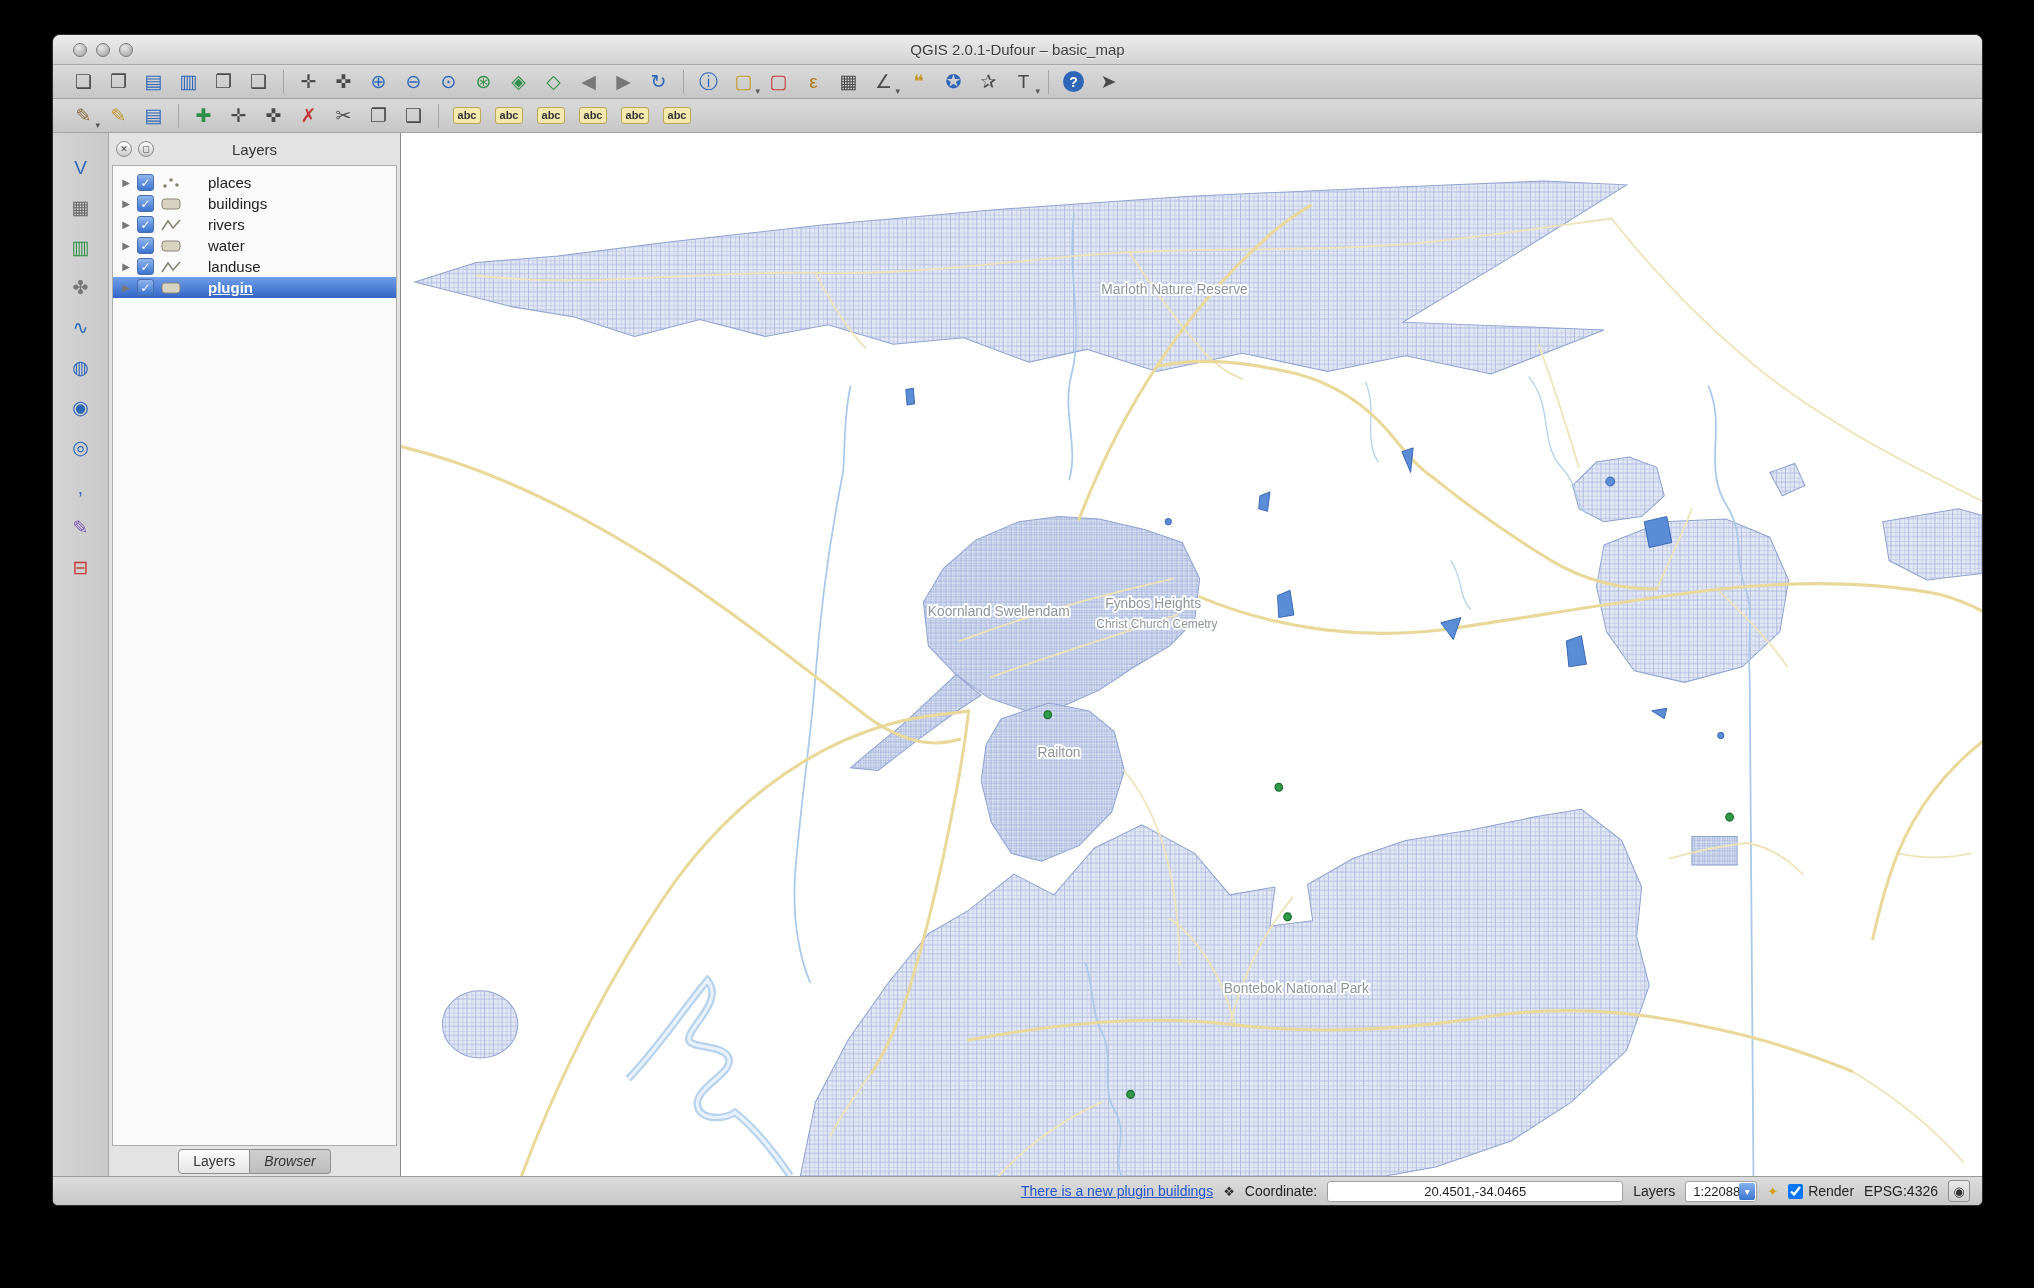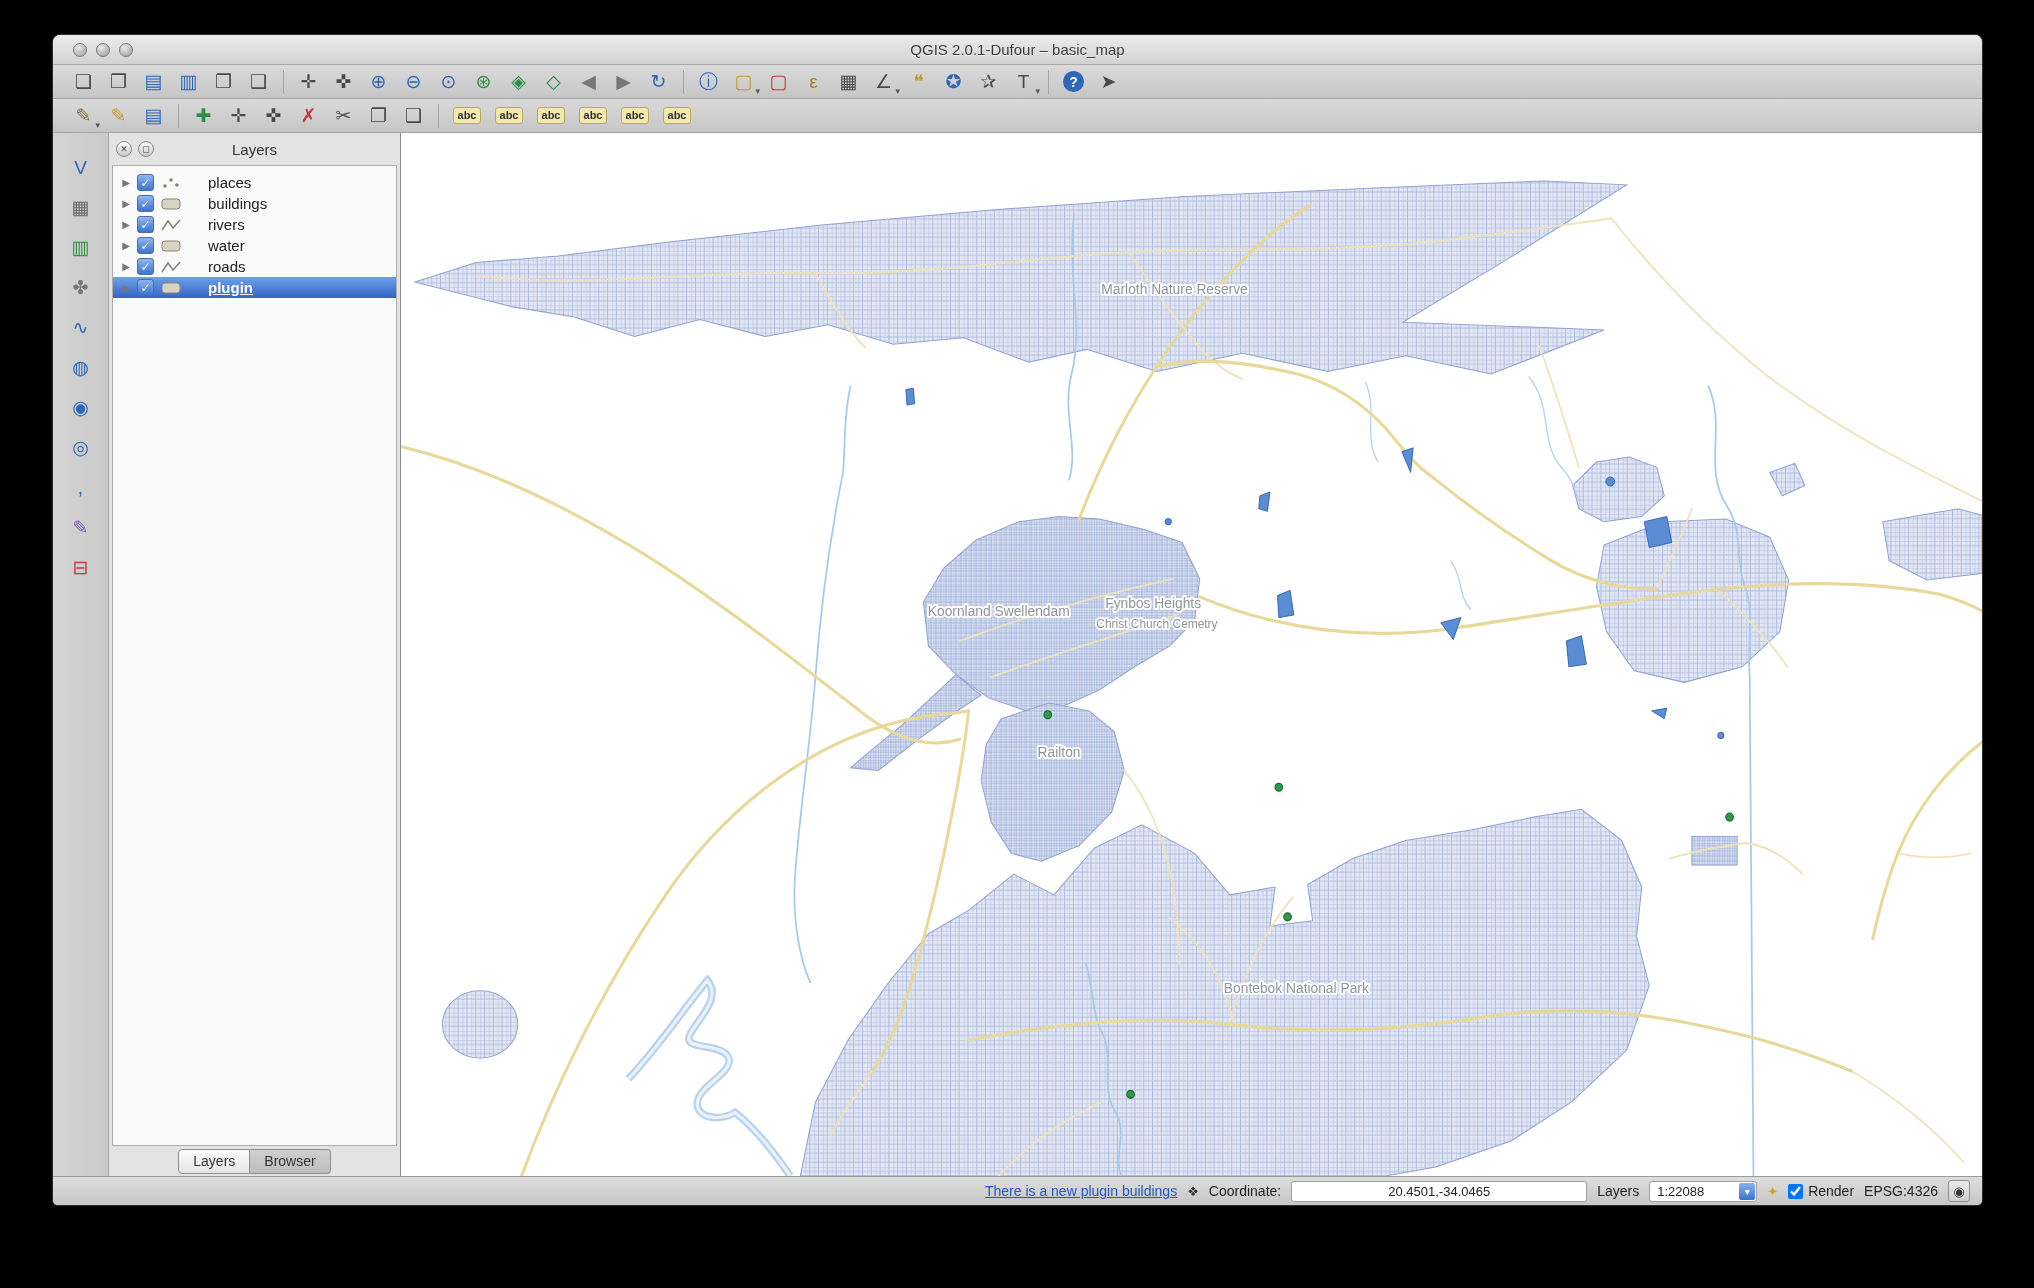--- a/index.html
+++ b/index.html
@@ -60,21 +60,21 @@
   .layer-row .swatch svg { width:24px; height:16px; }
   .layer-row .lname { font-size:15px; color:#222;margin-left:20px; }
   .layer-row.selected { background:linear-gradient(#6f9fe8,#3465c6); }
   .layer-row.selected .lname { color:#fff; font-weight:bold; text-decoration:underline; }
 
   .panel-tabs { flex:0 0 30px; display:flex; justify-content:center; align-items:flex-start;
     padding-top:3px; gap:0; }
   .tab { font-size:14px; color:#333; padding:3px 14px 4px; border:1px solid #8f8f8f;
     background:linear-gradient(#cfcfcf,#bdbdbd); }
   .tab.active { background:linear-gradient(#fdfdfd,#e4e4e4); border-radius:4px 0 0 4px; }
-  .tab.inactive { border-left:none; border-radius:0 4px 4px 0; }
+  .tab.inactive { border-left:none; border-radius:0 4px 4px 0;font-style:italic; }
 
   
   .map-canvas { flex:1; position:relative; background:#ffffff; }
   .map-canvas svg { position:absolute; inset:0; width:100%; height:100%; }
   .lu  { fill:url(#hatchA); stroke:#8fa2d0; stroke-width:.8; }
   .lu2 { fill:url(#hatchB); stroke:#8fa2d0; stroke-width:.8; }
   .rv  { fill:none; stroke:#a9c9e9; stroke-width:1.4; }
   .rvt { fill:none; stroke:#b4d0ea; stroke-width:1; }
   .rvw { fill:none; stroke:#b7d2ec; stroke-width:6; }
   .rvwi{ fill:none; stroke:#e9f2fb; stroke-width:2.5; }
@@ -89,21 +89,21 @@
 
   
   .statusbar { height:29px; flex:0 0 29px; background:linear-gradient(#dddddd,#c7c7c7);
     border-top:1px solid #9a9a9a; display:flex; align-items:center; padding:0 12px; gap:10px;
     font-size:14px; color:#222; }
   .statusbar .spacer { flex:1; }
   .plugin-link { color:#2255cc; text-decoration:underline; font-size:14px; }
   .status-icon { font-size:13px; color:#333; }
   .coord-input { width:296px; height:21px; border:1px solid #a0a0a0; border-radius:3px;
     background:#fff; text-align:center; font-size:13px; font-family:inherit; color:#222; }
-  .scale-combo { width:108px; height:21px; border:1px solid #a0a0a0; border-radius:3px; background:#fff;
+  .scale-combo { width:72px; height:21px; border:1px solid #a0a0a0; border-radius:3px; background:#fff;
     display:flex; align-items:center; position:relative; padding-left:7px; font-size:13px; }
   .scale-combo .combo-arrow { position:absolute; right:1px; top:1px; bottom:1px; width:16px;
     background:linear-gradient(#86b2ef,#3b74d0); color:#fff; border-radius:2px; font-size:10px;
     display:flex; align-items:center; justify-content:center; }
   .render-wrap { display:flex; align-items:center; gap:5px; }
   .render-wrap input { width:15px; height:15px; }
   .crs-btn { width:22px; height:22px; border:1px solid #8f8f8f; border-radius:3px;
     background:linear-gradient(#e9e9e9,#cfcfcf); display:flex; align-items:center; justify-content:center;
     font-size:13px; color:#333; }
 </style>
@@ -376,21 +376,21 @@
         <div class="layer-row">
           <span class="disc">▶</span>
           <span class="cb">
               <span class="mark">✓</span>
             </span>
           <span class="swatch">
             <svg viewBox="0 0 24 16">
                 <path d="M3 13 L9 4 L14 11 L21 3" fill="none" stroke="#8a8578" stroke-width="1.6"></path>
               </svg>
           </span>
-          <span class="lname">roads</span>
+          <span class="lname">landuse</span>
         </div>
 
         <div class="layer-row selected">
           <span class="disc">▶</span>
           <span class="cb">
               <span class="mark">✓</span>
             </span>
           <span class="swatch">
             <svg viewBox="0 0 24 16">
                 <rect x="3" y="3" width="18" height="10" rx="3" fill="#d8d2c0" stroke="#8a8578"></rect>

